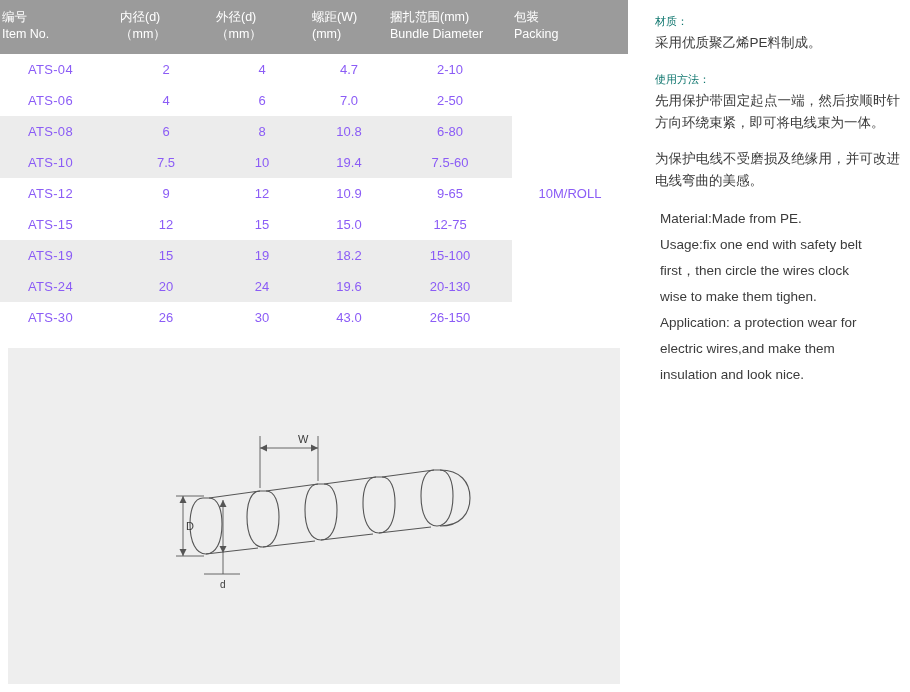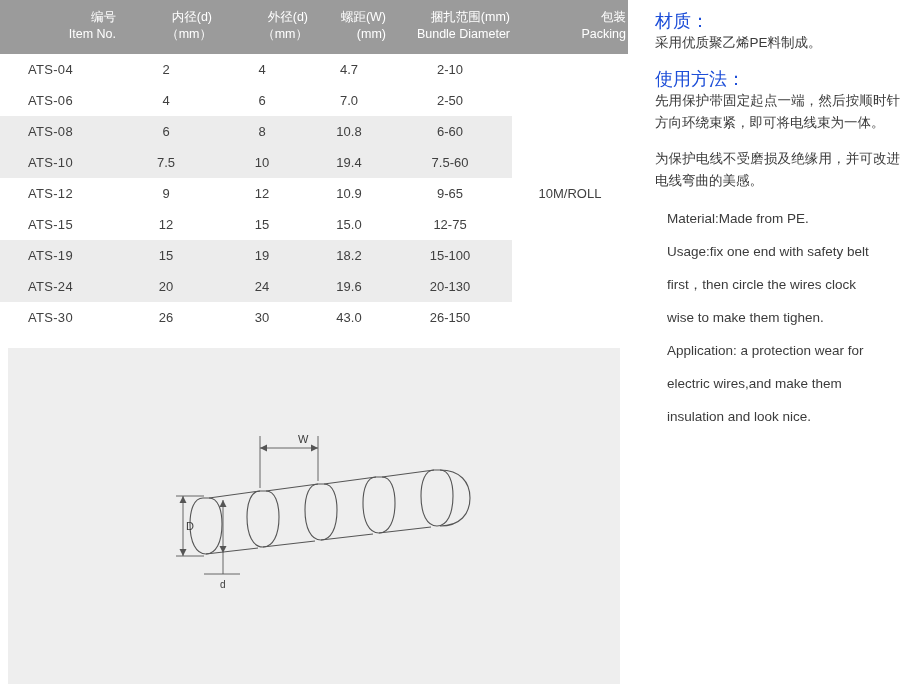--- a/index.html
+++ b/index.html
@@ -36,31 +36,31 @@
     border-collapse: collapse;
     table-layout: fixed;
   }
   table.spec thead th {
     background: #9b9b9b;
     color: #ffffff;
     font-weight: normal;
     font-size: 12.5px;
     line-height: 17px;
     padding: 9px 2px 11px 2px;
-    text-align: right;
+    text-align: left;
     vertical-align: middle;
   }
   table.spec thead th .l1 { display: block; }
   table.spec thead th .l2 { display: block; }
 
   table.spec tbody td {
     font-size: 13px;
     text-align: center;
     padding: 8px 0;
-    color: #404040;
+    color: #8b5cf6;
     border: none;
   }
   table.spec tbody tr.shaded td {
     background: #ececec;
   }
   table.spec tbody td.item {
     text-align: left;
     padding-left: 28px;
     letter-spacing: 0.3px;
   }
@@ -90,38 +90,38 @@
   .right-col {
     position: absolute;
     left: 655px;
     top: 10px;
     width: 245px;
   }
   .rc-block {
     margin-bottom: 14px;
   }
   .rc-head {
-    font-size: 18px;
+    font-size: 11px;
     line-height: 22px;
-    color: #1d4ed8;
+    color: #0f766e;
   }
   .rc-body {
     font-size: 13.5px;
     line-height: 22px;
     color: #3b3b3b;
     text-align: justify;
     text-justify: inter-ideograph;
   }
   .rc-en {
     font-size: 13.5px;
     line-height: 21px;
     color: #3b3b3b;
   }
   .rc-en p {
-    margin: 12px;
+    margin: 5px;
     text-align: justify;
   }
   .rc-en p.last-line { text-align: left; }
   .en-block { margin-top: 16px; }
 </style>
 </head>
 <body>
 
 <div class="page">
 
@@ -178,21 +178,21 @@
           <td>4</td>
           <td>6</td>
           <td>7.0</td>
           <td>2-50</td>
         </tr>
         <tr class="shaded">
           <td class="item">ATS-08</td>
           <td>6</td>
           <td>8</td>
           <td>10.8</td>
-          <td>6-60</td>
+          <td>6-80</td>
         </tr>
         <tr class="shaded">
           <td class="item">ATS-10</td>
           <td>7.5</td>
           <td>10</td>
           <td>19.4</td>
           <td>7.5-60</td>
         </tr>
         <tr>
           <td class="item">ATS-12</td>

